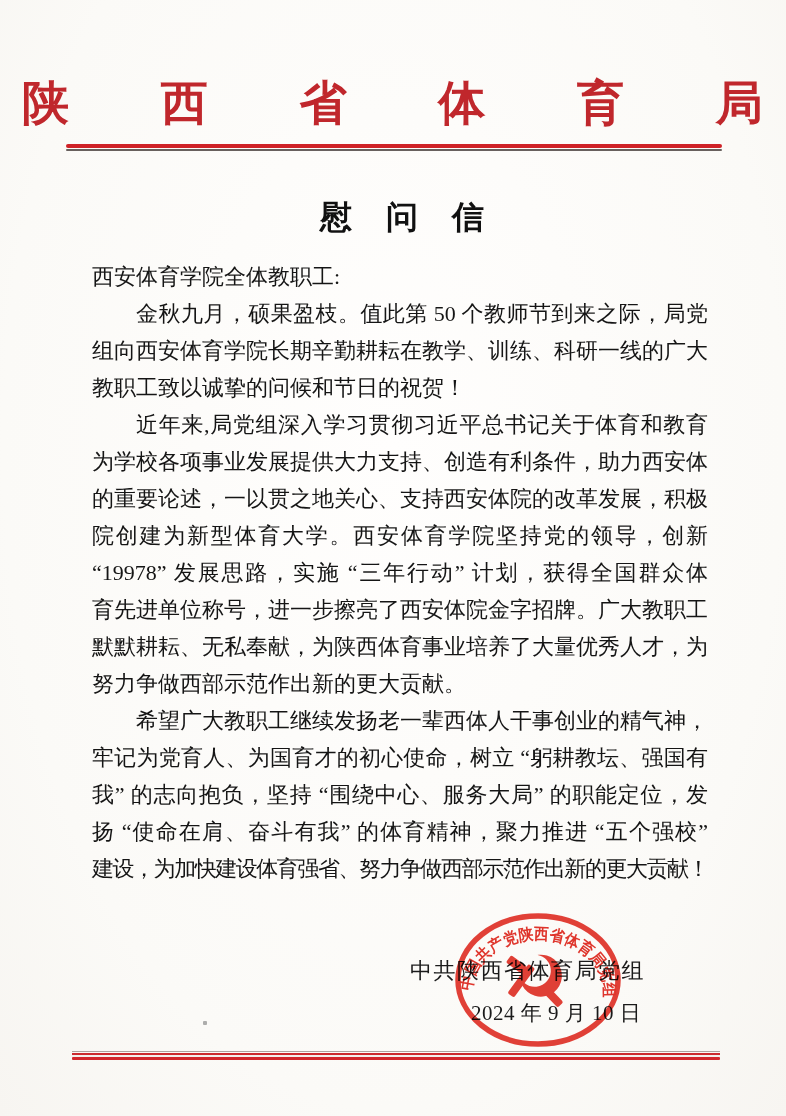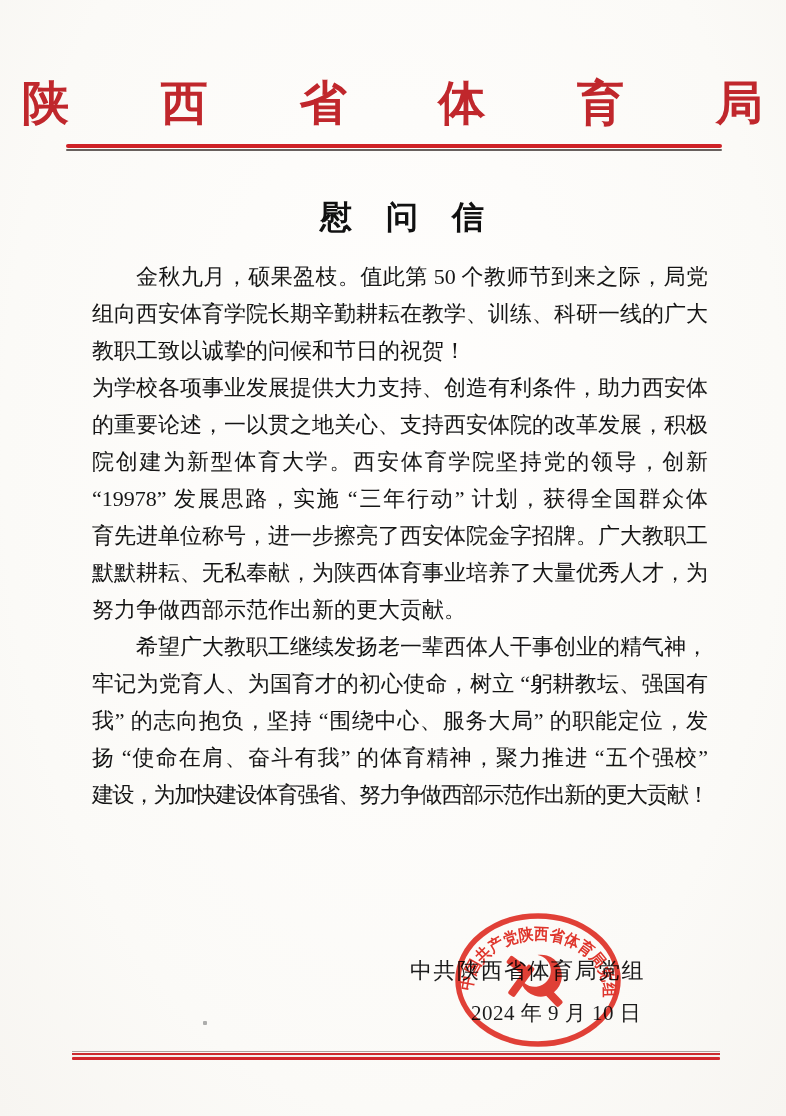--- a/index.html
+++ b/index.html
@@ -72,23 +72,25 @@
   <div class="org-title">陕 西 省 体 育 局</div>
 
   <div class="rule-top">
     <div class="red"></div>
     <div class="dark"></div>
   </div>
 
   <div class="doc-title">慰 问 信</div>
 
   <div id="body-text">
+      <div class="bl left">西安体育学院全体教职工:</div>
       <div class="bl ind just">金秋九月，硕果盈枝。值此第 50 个教师节到来之际，局党</div>
       <div class="bl just">组向西安体育学院长期辛勤耕耘在教学、训练、科研一线的广大</div>
       <div class="bl left">教职工致以诚挚的问候和节日的祝贺！</div>
+      <div class="bl ind just">近年来,局党组深入学习贯彻习近平总书记关于体育和教育</div>
       <div class="bl just">为学校各项事业发展提供大力支持、创造有利条件，助力西安体</div>
       <div class="bl just">的重要论述，一以贯之地关心、支持西安体院的改革发展，积极</div>
       <div class="bl just">院创建为新型体育大学。西安体育学院坚持党的领导，创新</div>
       <div class="bl just">“19978” 发展思路，实施 “三年行动” 计划，获得全国群众体</div>
       <div class="bl just">育先进单位称号，进一步擦亮了西安体院金字招牌。广大教职工</div>
       <div class="bl just">默默耕耘、无私奉献，为陕西体育事业培养了大量优秀人才，为</div>
       <div class="bl left">努力争做西部示范作出新的更大贡献。</div>
       <div class="bl ind just">希望广大教职工继续发扬老一辈西体人干事创业的精气神，</div>
       <div class="bl just">牢记为党育人、为国育才的初心使命，树立 “躬耕教坛、强国有</div>
       <div class="bl just">我” 的志向抱负，坚持 “围绕中心、服务大局” 的职能定位，发</div>

